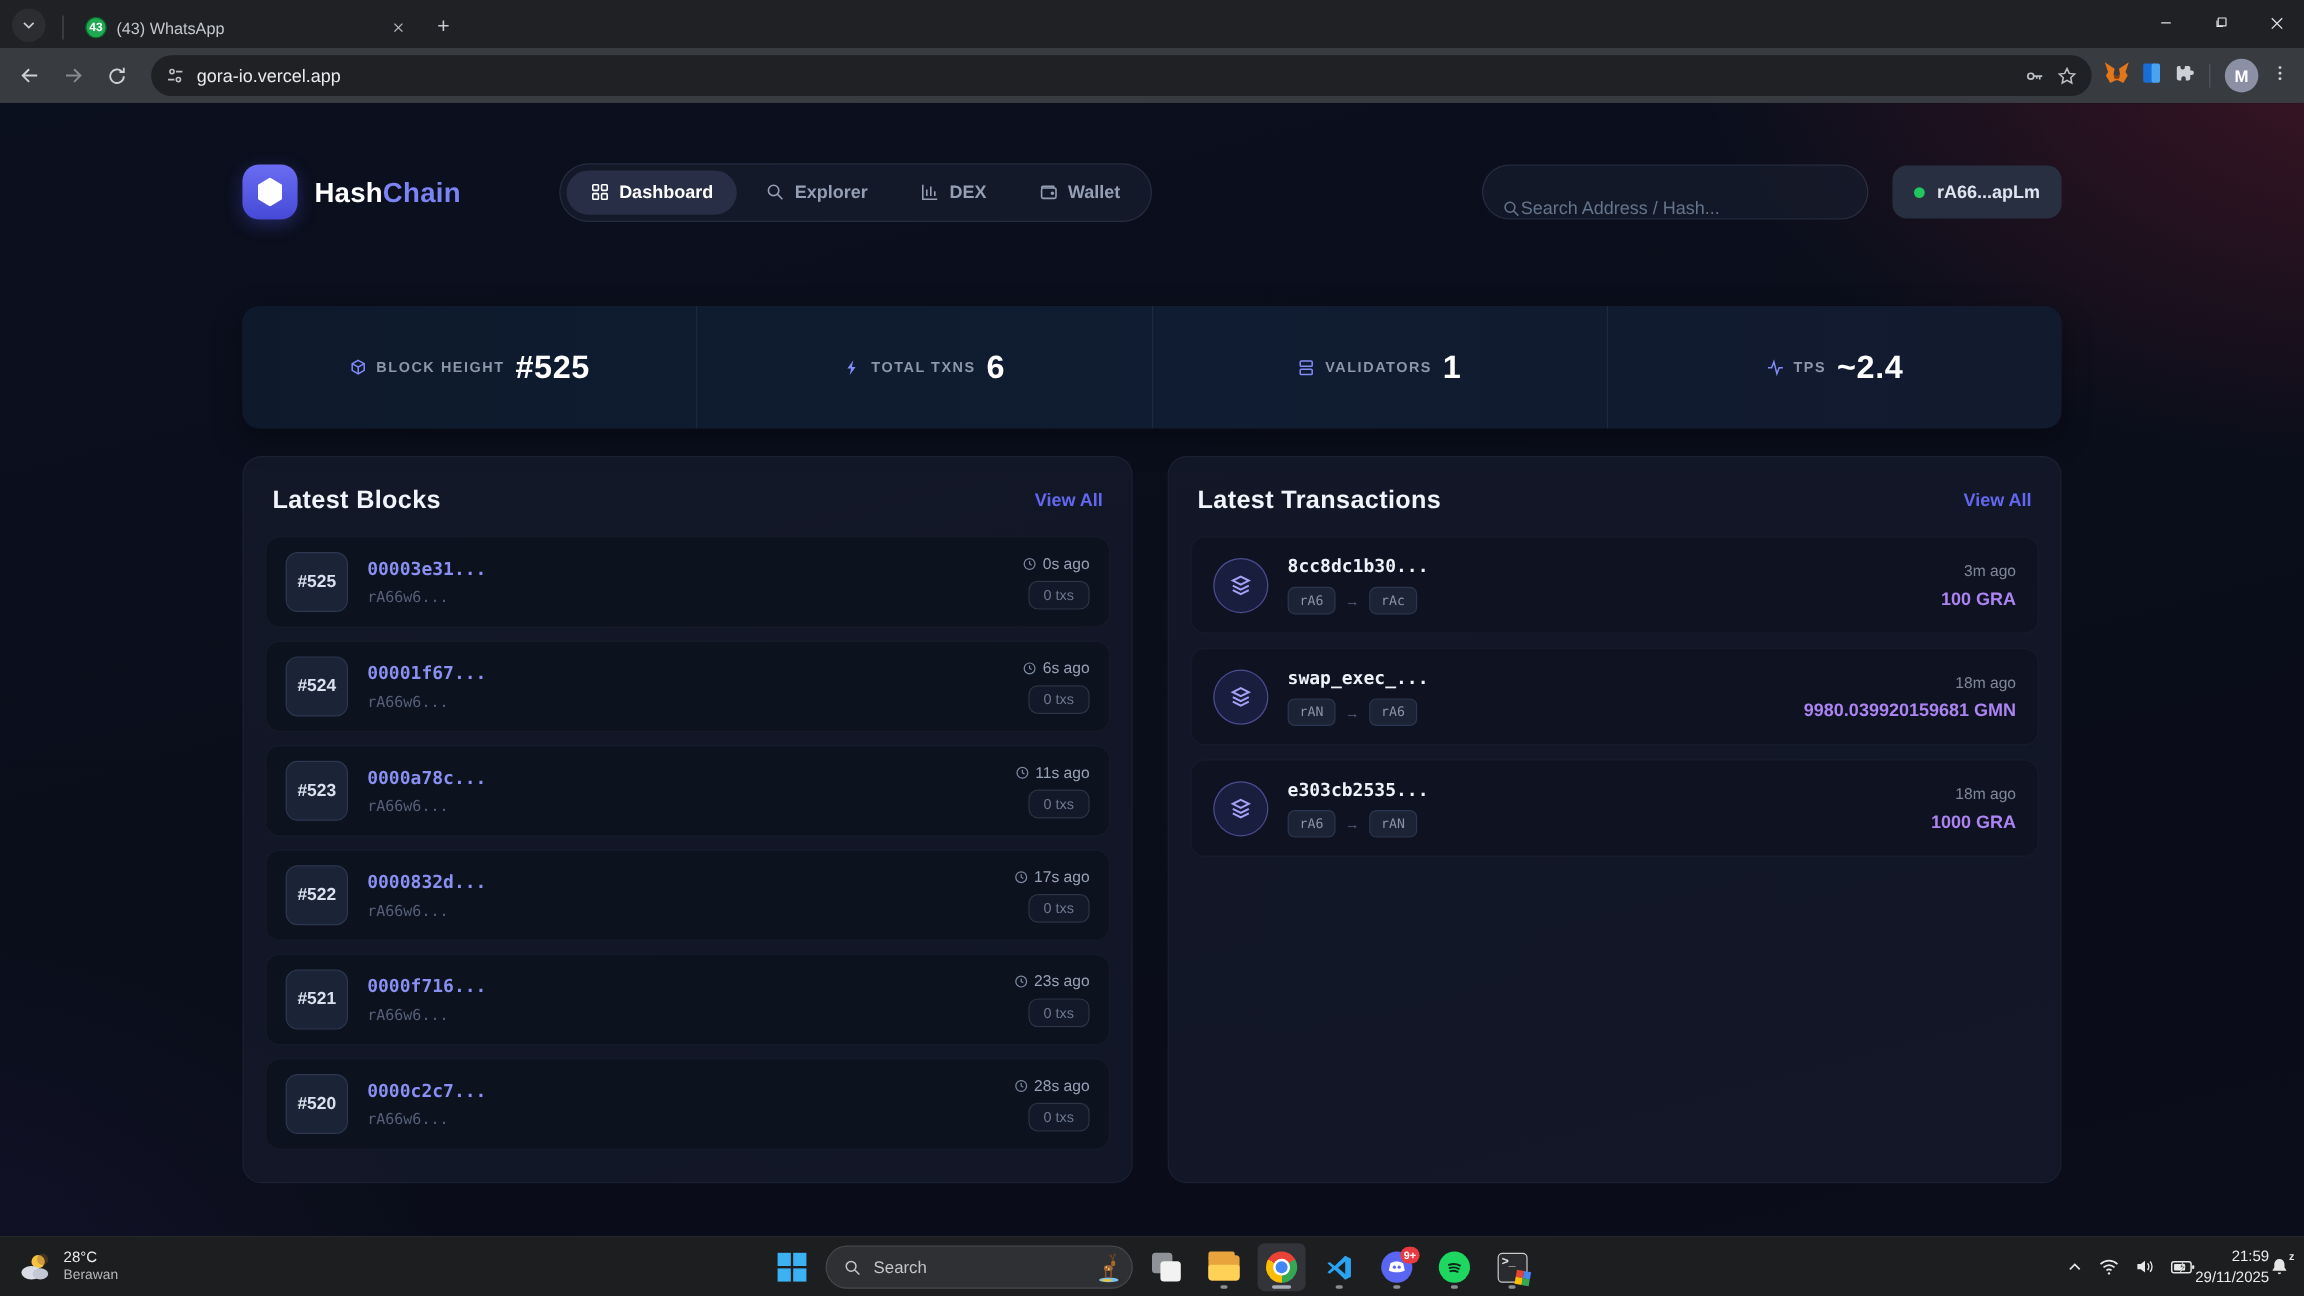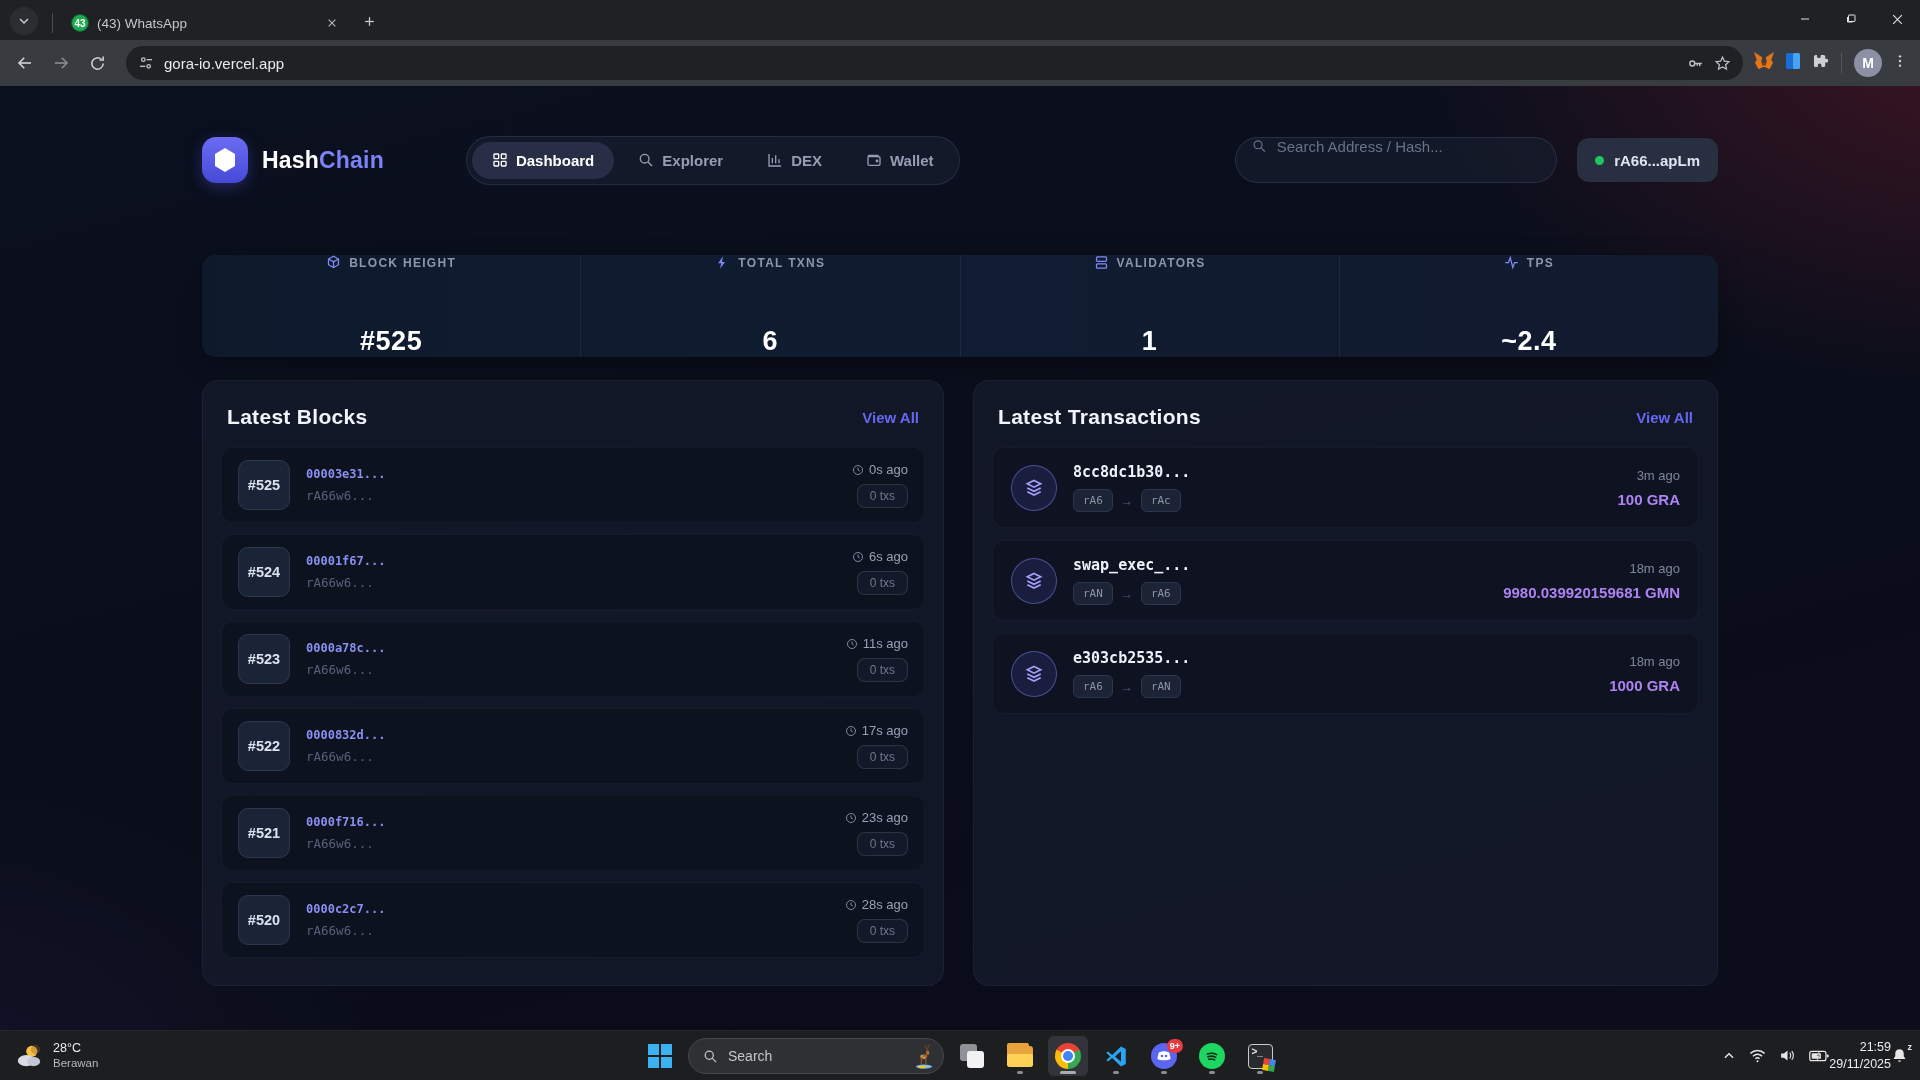--- a/index.html
+++ b/index.html
@@ -54,52 +54,52 @@
 
   .main-nav { display:flex; align-items:center; gap:4px; margin-left:82px; padding:5px; border-radius:999px;
     background:rgba(26,32,50,0.6); border:1px solid rgba(72,82,108,0.35); }
   .nav-item { display:flex; align-items:center; gap:8px; padding:10px 20px; border-radius:999px;
     color:#949eb4; font-size:15px; font-weight:600; white-space:nowrap; }
   .nav-item.active { background:#272e45; color:#fff; font-weight:700; }
   .nav-item svg { flex:none; }
 
   .hdr-right { margin-left:auto; display:flex; align-items:center; gap:20px; }
   .site-search { width:322px; height:46px; border-radius:999px; background:rgba(26,32,50,0.55);
-    border:1px solid rgba(72,82,108,0.4); display:flex; align-items:flex-start; gap:10px; padding:0 16px; }
+    border:1px solid rgba(72,82,108,0.4); display:flex; align-items:flex-end; padding:0 16px; }
   .site-search input { background:transparent; border:none; outline:none; color:#cbd5e1; font-size:15px; width:100%;
     font-family:"Liberation Sans",sans-serif; }
   .site-search input::placeholder { color:#64748b; }
   .account-chip { height:44px; padding:0 18px; border-radius:12px; background:#272f40; display:flex; align-items:center; gap:10px; }
   .acct-dot { width:9px; height:9px; border-radius:50%; background:#22c55e; }
   .account-chip .addr { color:#dfe5f0; font-size:15px; font-weight:700; }
 
   .stats-bar { margin-top:69px; height:102px; border-radius:14px; display:flex;
     background:linear-gradient(90deg,#0e1a2c 0%,#101c31 55%,#121a2e 100%);
     box-shadow:0 8px 24px rgba(0,0,0,0.35); }
-  .stat-cell { flex:1; display:flex; flex-direction:column; align-items:center; justify-content:space-between; gap:9px; }
+  .stat-cell { flex:1; display:flex; flex-direction:row; align-items:center; justify-content:center; gap:9px; }
   .stat-cell + .stat-cell { border-left:1px solid rgba(148,163,184,0.1); }
   .stat-label { display:flex; align-items:center; gap:8px; color:#8d96ab; font-size:12px; font-weight:700; letter-spacing:1.3px; }
   .stat-label svg { color:#818cf8; }
   .stat-value { color:#fff; font-size:27px; font-weight:800; letter-spacing:0.5px; }
 
   .panels { margin-top:23px; display:flex; gap:29px; }
   .panel { height:606px; border-radius:16px; background:rgba(22,28,44,0.72);
     border:1px solid rgba(148,163,184,0.07); padding:24px 18px 18px 18px; }
   .panel.blocks { width:742px; } .panel.txns { width:745px; }
   .panel-head { display:flex; align-items:center; justify-content:space-between; padding:0 6px 18px 6px; }
   .panel-title { color:#f1f4fa; font-size:21px; font-weight:800; letter-spacing:0.3px; }
   .view-all { color:#6468f0; font-size:15px; font-weight:700; }
 
   .rows { display:flex; flex-direction:column; gap:11px; }
   .block-row { height:76px; border-radius:12px; background:rgba(10,14,26,0.55);
     border:1px solid rgba(148,163,184,0.06); display:flex; align-items:center; padding:0 16px; gap:16px; }
   .blk-badge { width:52px; height:50px; border-radius:10px; background:#1b2336; border:1px solid #2c3750;
     display:flex; align-items:center; justify-content:center; color:#dbe2ee; font-size:14.5px; font-weight:700; }
   .blk-mid { flex:1; display:flex; flex-direction:column; gap:7px; }
-  .blk-hash { color:#8a8ff2; font-family:"DejaVu Sans Mono",monospace; font-size:12px; font-weight:700; }
+  .blk-hash { color:#8a8ff2; font-family:"DejaVu Sans Mono",monospace; font-size:15px; font-weight:700; }
   .blk-proposer { color:#566079; font-family:"DejaVu Sans Mono",monospace; font-size:12.5px; }
   .blk-right { display:flex; flex-direction:column; align-items:flex-end; gap:7px; }
   .blk-age { color:#97a1b5; font-size:13px; display:flex; align-items:center; gap:5px; }
   .blk-age svg { color:#7d8aa2; }
   .txs-badge { font-size:12px; color:#6d7890; padding:4px 12px; border-radius:8px;
     border:1px solid rgba(120,135,160,0.25); background:rgba(25,32,50,0.5); }
 
   .txn-row { height:81px; border-radius:12px; background:rgba(13,17,30,0.6);
     border:1px solid rgba(148,163,184,0.06); display:flex; align-items:center; padding:0 18px; gap:16px; margin-bottom:12px; }
   .txn-avatar { width:46px; height:46px; border-radius:50%; background:rgba(99,102,241,0.14);

